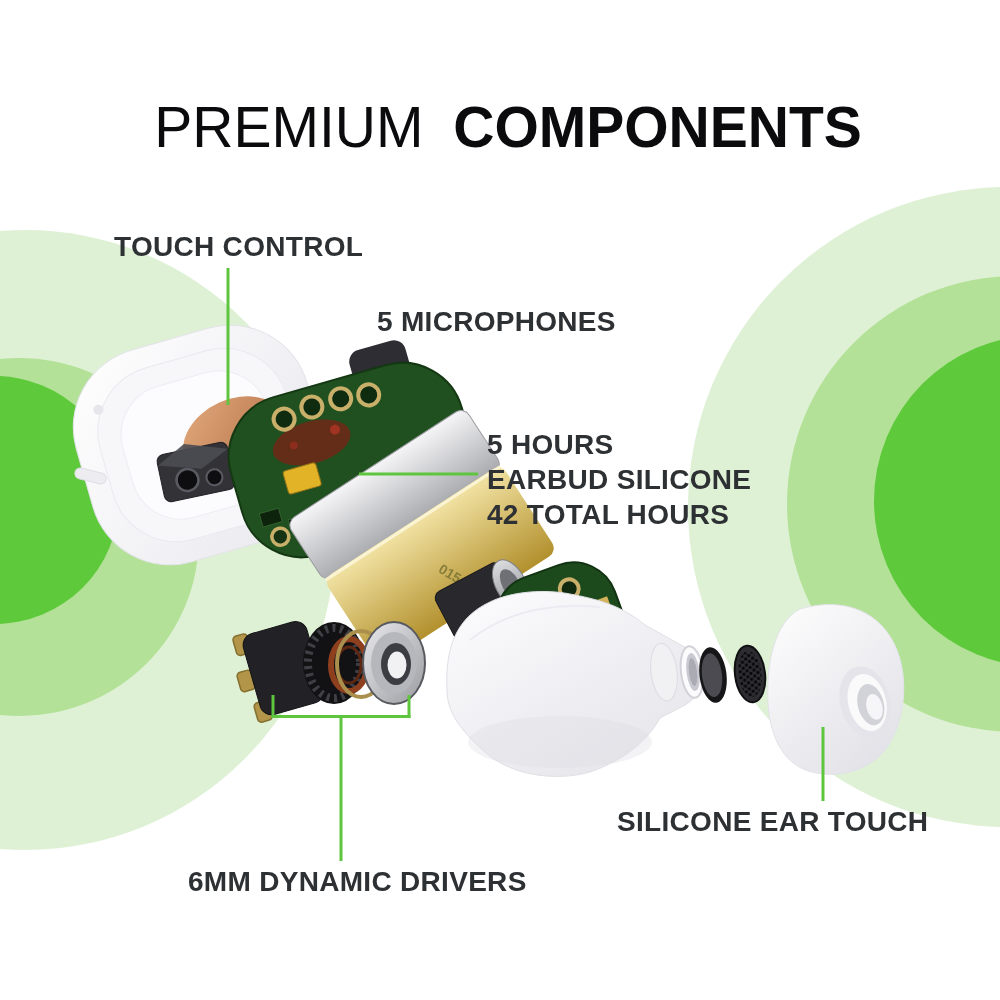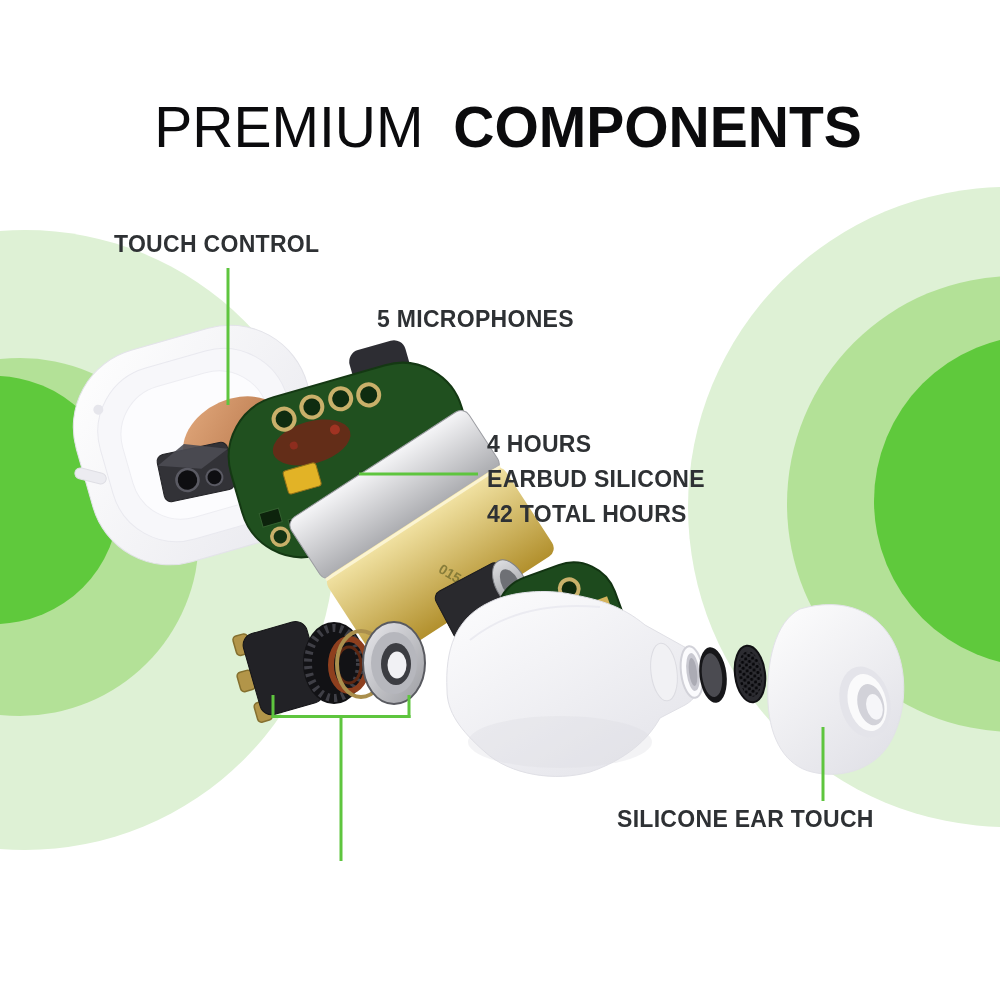--- a/index.html
+++ b/index.html
@@ -2,21 +2,21 @@
 <html><head>
 <meta charset="utf-8">
 <style>
   html,body{margin:0;padding:0;}
   body{background:#ffffff;font-family:"Liberation Sans", sans-serif;}
   .canvas{position:relative;width:1000px;height:1000px;overflow:hidden;background:#ffffff;}
   svg.layer{position:absolute;left:0;top:0;width:1000px;height:1000px;}
   .title{position:absolute;left:0;top:98px;width:1000px;margin:0;text-align:center;
          font-size:57px;line-height:58px;color:#0b0b0d;font-weight:400;letter-spacing:0px;white-space:nowrap;padding-left:8px;}
   .title .t-bold{font-weight:700;margin-left:14px;}
-  .callout{position:absolute;font-size:23px;font-weight:700;color:#2e3134;letter-spacing:0.3px;white-space:nowrap;}
+  .callout{position:absolute;font-size:28px;font-weight:700;color:#2e3134;letter-spacing:0.3px;white-space:nowrap;}
   .co-touch{left:114px;top:231px;}
   .co-mics{left:377px;top:306px;}
   .co-battery{left:487px;top:427px;line-height:35px;}
   .co-battery span{display:block;}
   .co-eartips{left:617px;top:806px;}
   .co-drivers{left:188px;top:866px;}
 </style>
 </head>
 <body>
 
@@ -194,19 +194,20 @@
   </svg>
 
   <h1 class="title">
     <span class="t-regular">PREMIUM</span>
     <span class="t-bold">COMPONENTS</span>
   </h1>
 
   <div class="callout co-touch">TOUCH CONTROL</div>
   <div class="callout co-mics">5 MICROPHONES</div>
   <div class="callout co-battery">
-    <span>4 HOURS</span>
+    <span>5 HOURS</span>
     <span>EARBUD SILICONE</span>
     <span>42 TOTAL HOURS</span>
   </div>
   <div class="callout co-eartips">SILICONE EAR TOUCH</div>
+  <div class="callout co-drivers">6MM DYNAMIC DRIVERS</div>
 
 </div>
 
 </body></html>

